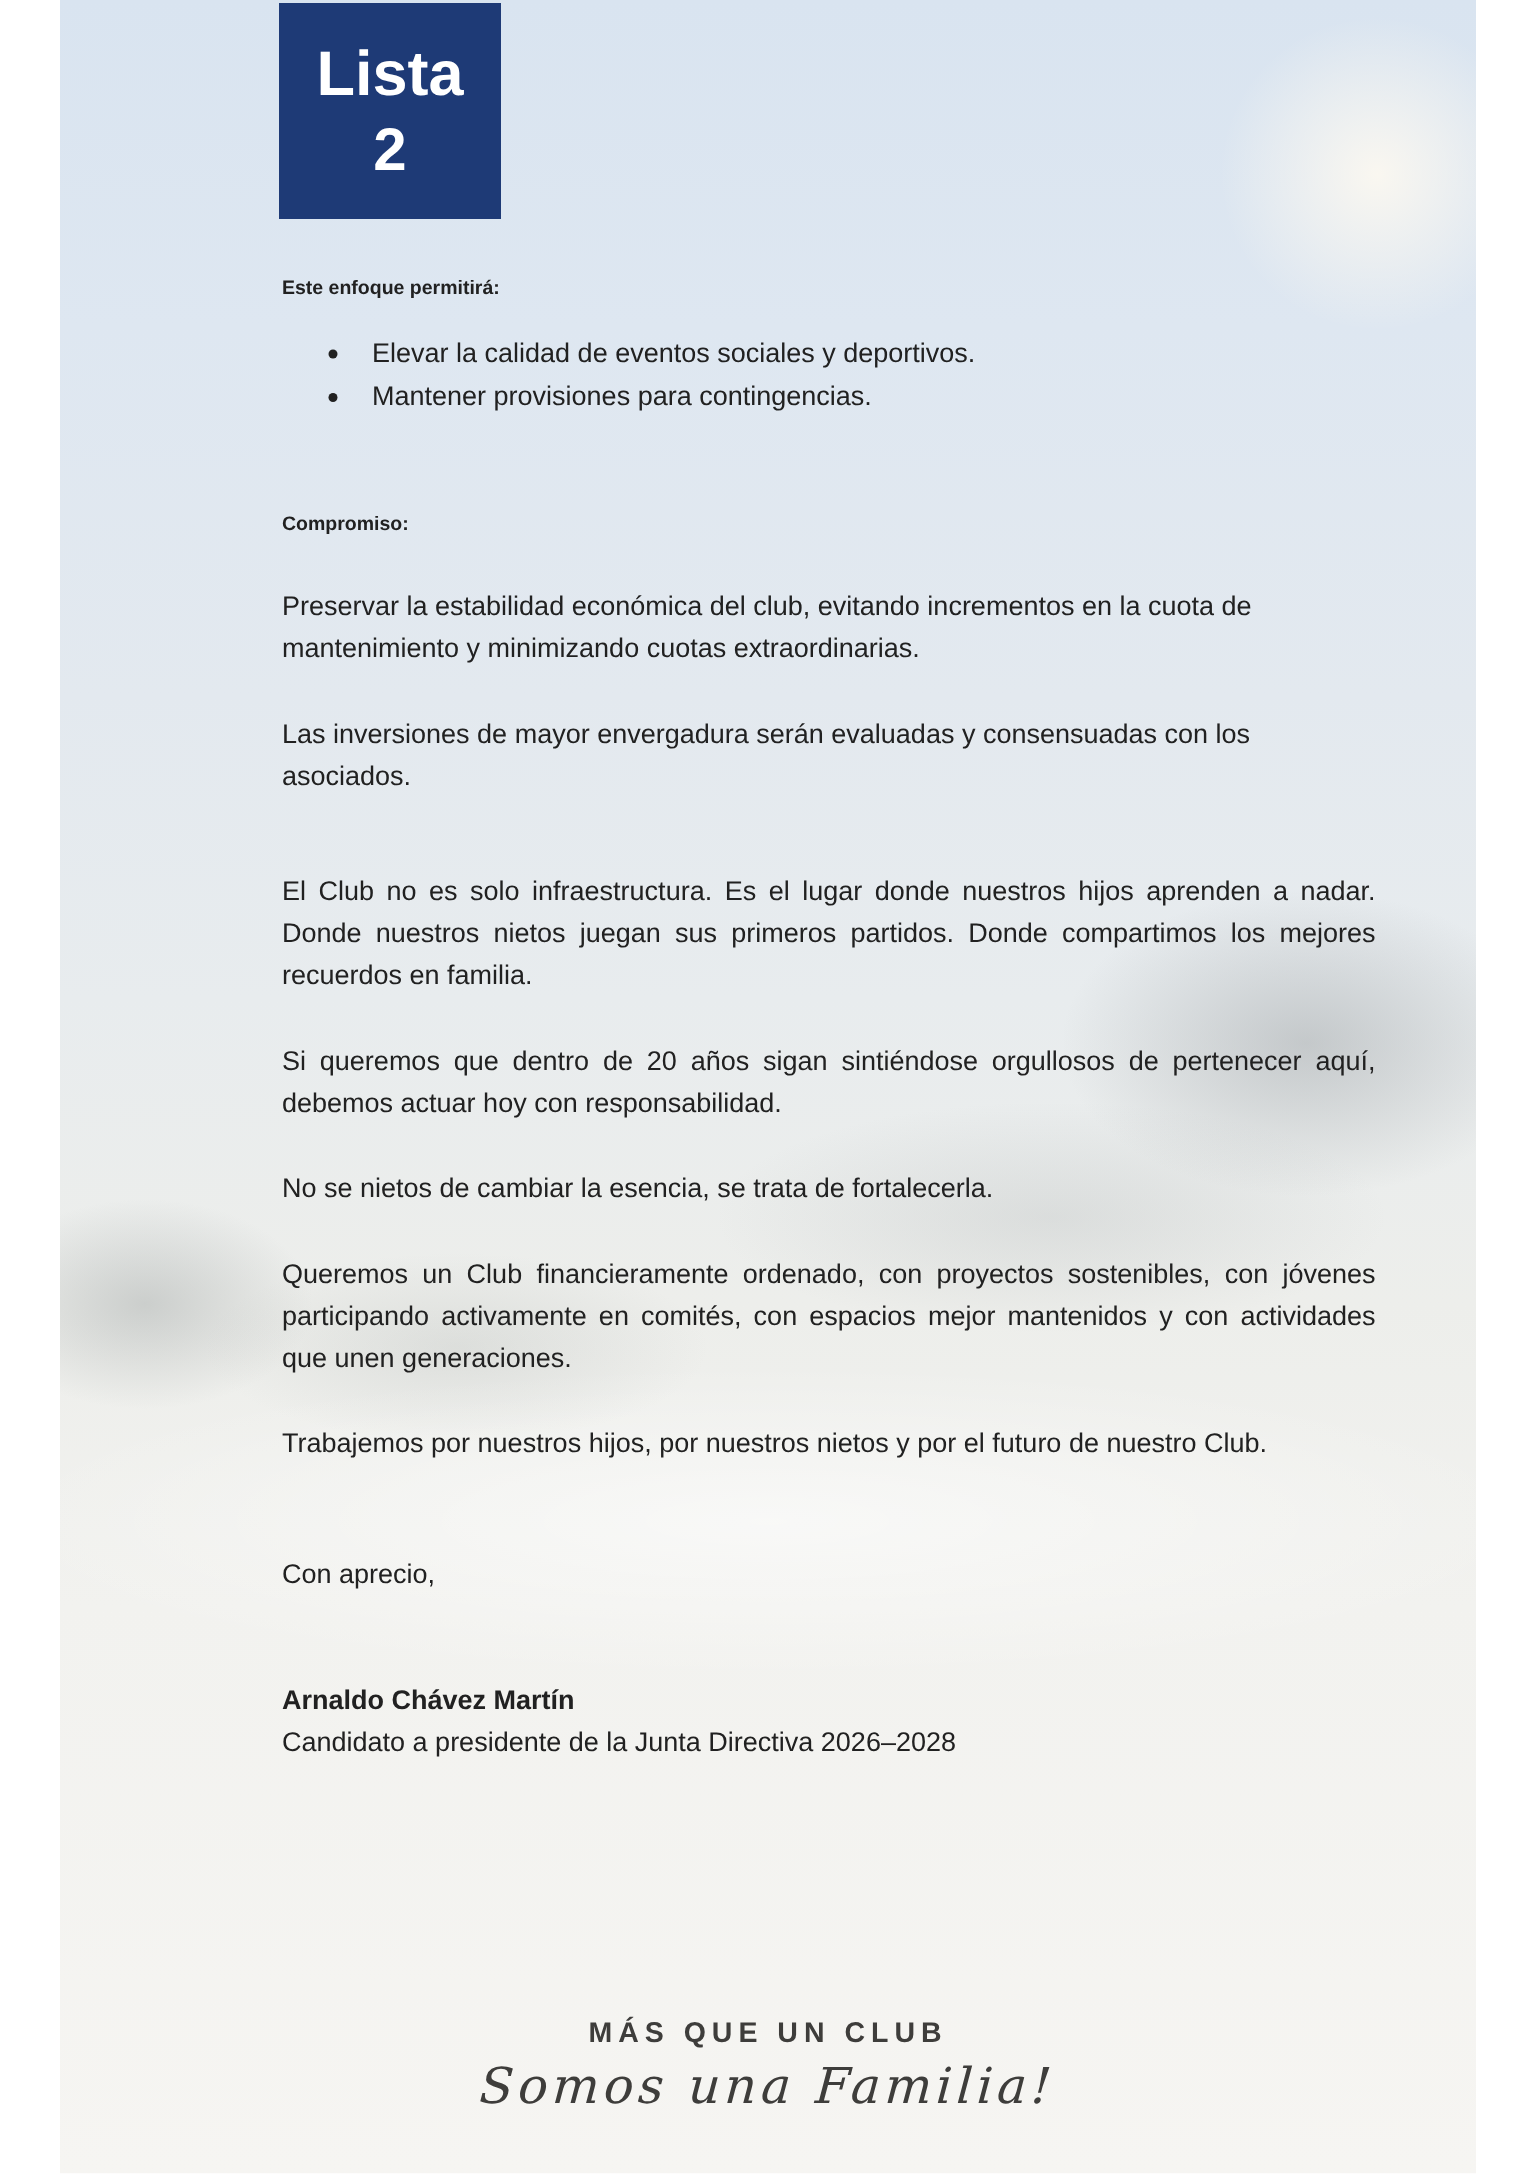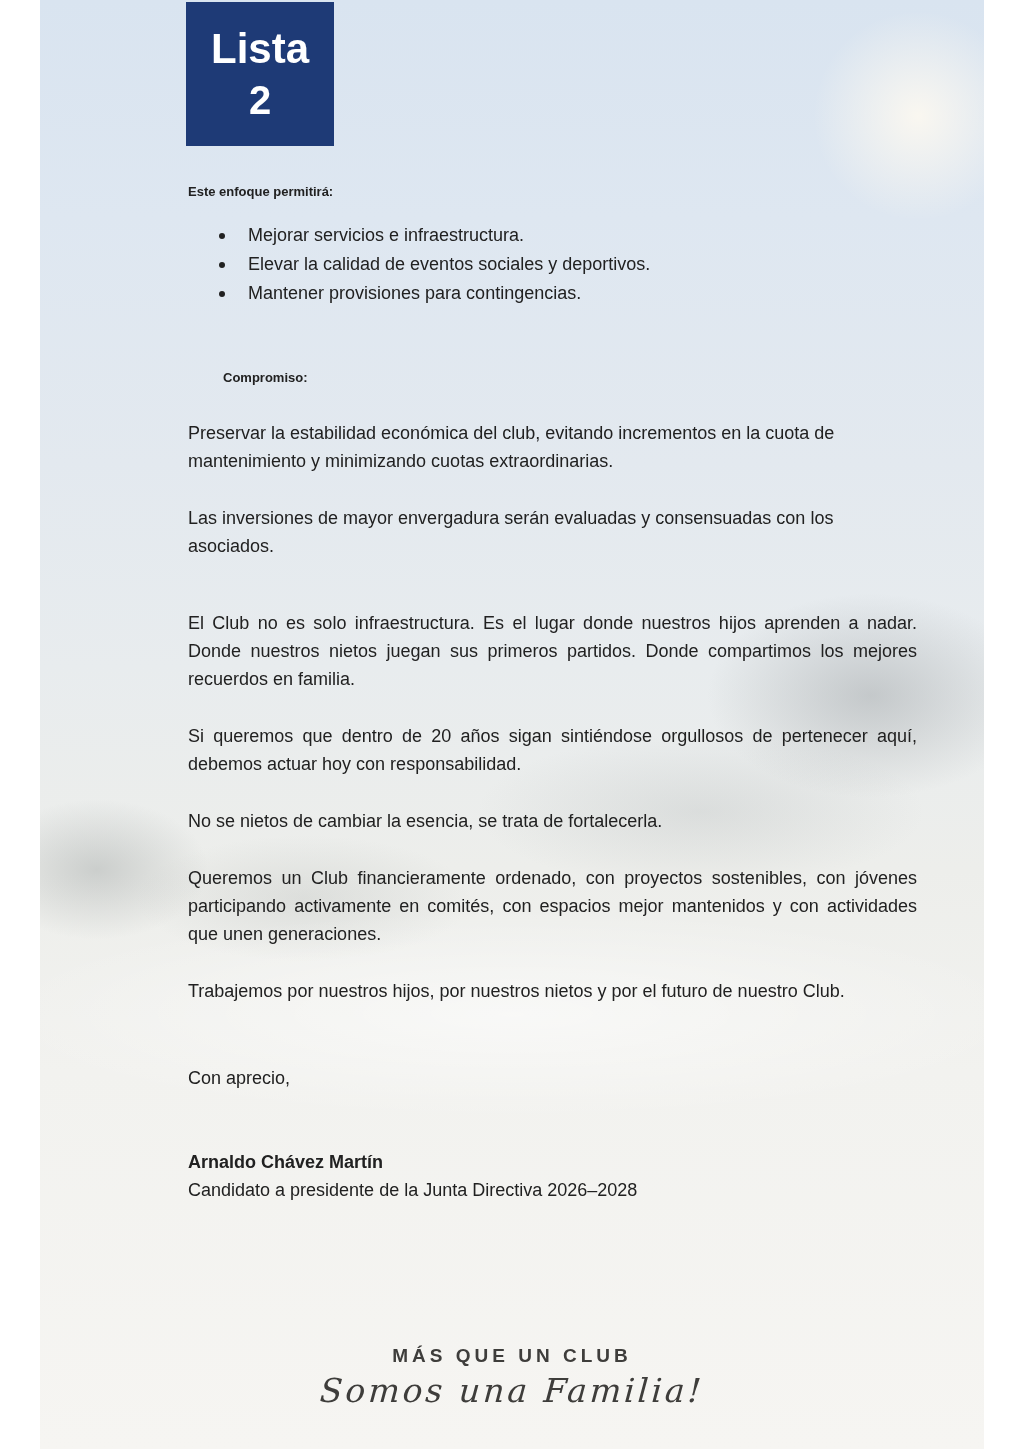--- a/index.html
+++ b/index.html
@@ -47,21 +47,21 @@
     position: absolute;
     top: 0;
     left: 148px;
     width: 729px;
     font-size: 18px;
     line-height: 28px;
   }
 
   .h-bold { font-weight: bold; font-size: 13px; line-height: 24px; }
   .heading-enfoque { margin-top: 180px; }
-  .heading-compromiso { margin-top: 58px; margin-left: 35px; }
+  .heading-compromiso { margin-top: 58px; }
 
   ul.bullets { margin-top: 17px; list-style: none; }
   ul.bullets li {
     position: relative;
     padding-left: 60px;
     line-height: 29px;
   }
   ul.bullets li::before {
     content: "";
     position: absolute;
@@ -112,21 +112,20 @@
   <div class="badge">
     <div class="badge-line1">Lista</div>
     <div class="badge-line2">2</div>
   </div>
 
   <div class="content">
 
     <div class="h-bold heading-enfoque">Este enfoque permitirá:</div>
 
     <ul class="bullets">
-      <li>Mejorar servicios e infraestructura.</li>
       <li>Elevar la calidad de eventos sociales y deportivos.</li>
       <li>Mantener provisiones para contingencias.</li>
     </ul>
 
     <div class="h-bold heading-compromiso">Compromiso:</div>
 
     <p class="para">Preservar la estabilidad económica del club, evitando incrementos en la cuota de mantenimiento y minimizando cuotas extraordinarias.</p>
     <p class="para">Las inversiones de mayor envergadura serán evaluadas y consensuadas con los asociados.</p>
 
     <p class="para justified gap-large">El Club no es solo infraestructura. Es el lugar donde nuestros hijos aprenden a nadar. Donde nuestros nietos juegan sus primeros partidos. Donde compartimos los mejores recuerdos en familia.</p>

